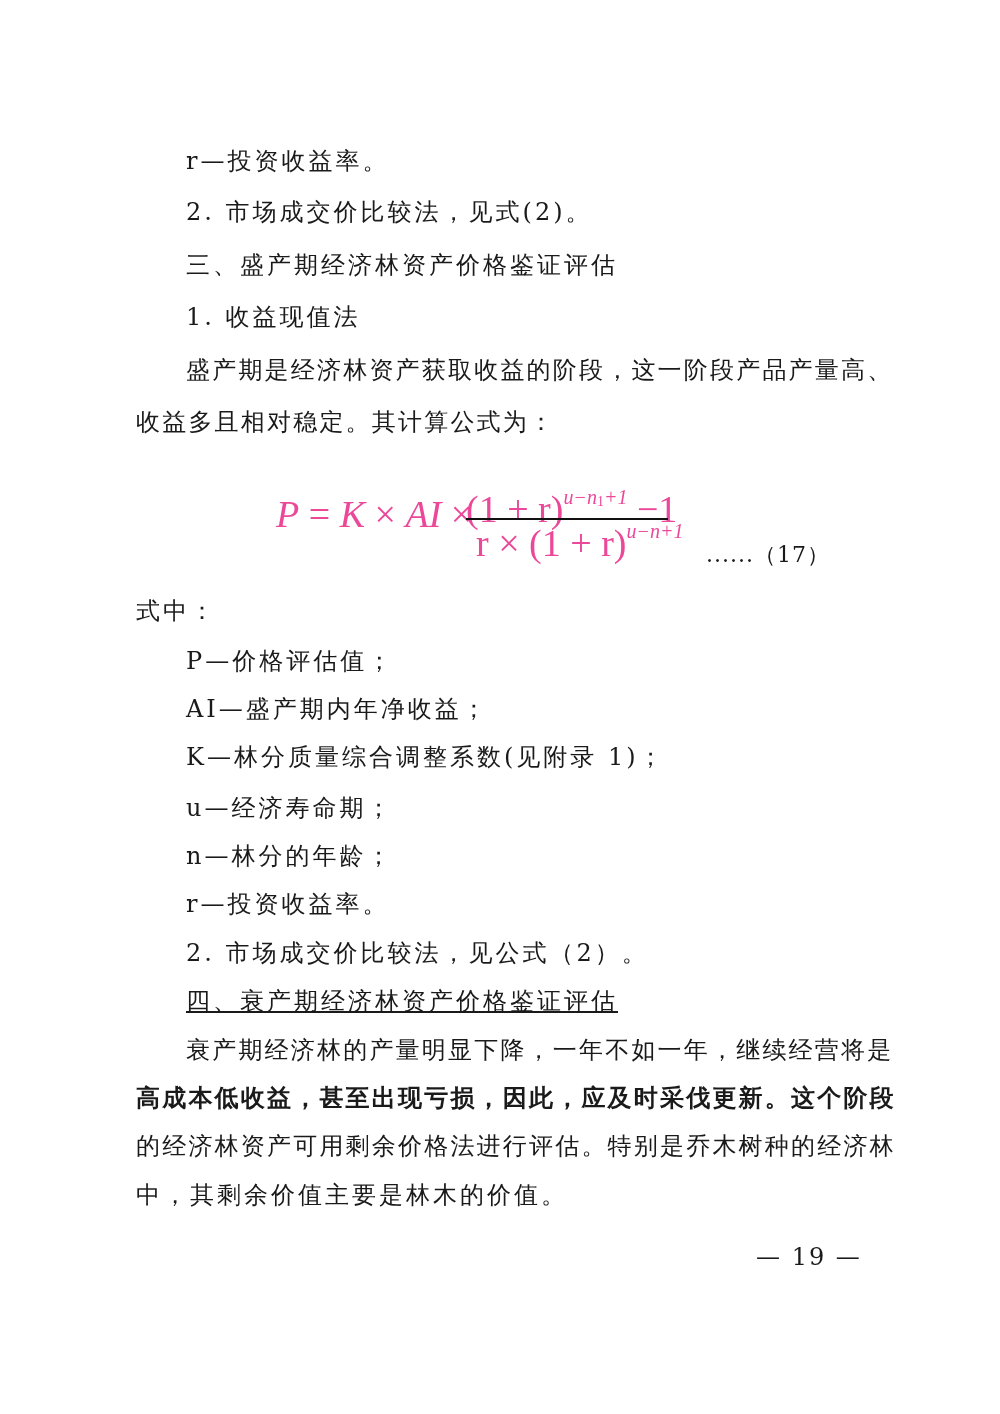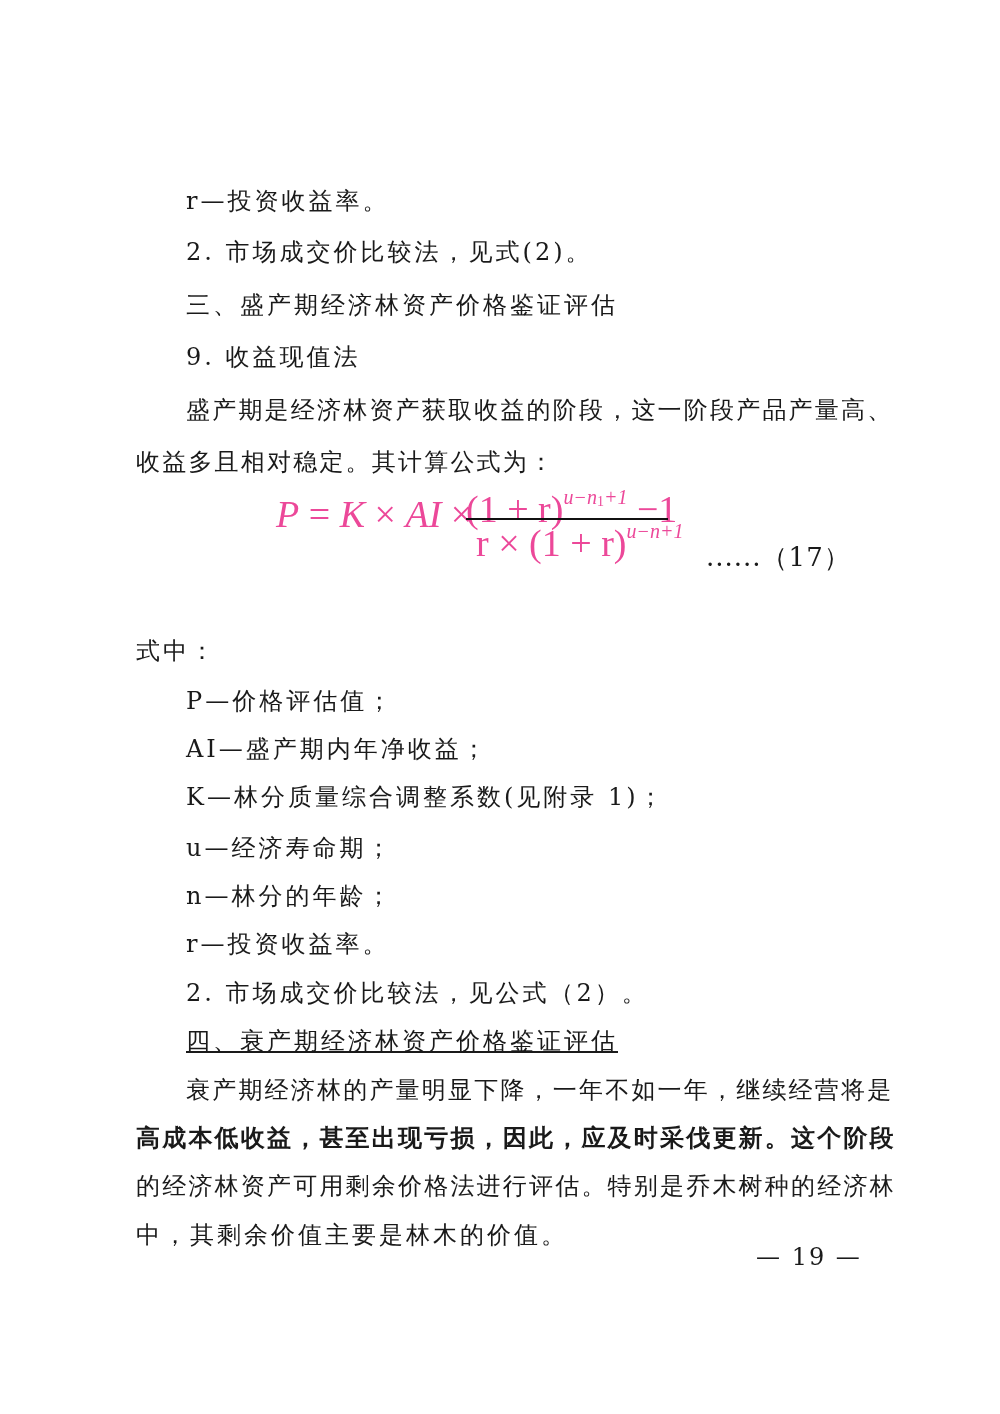--- a/index.html
+++ b/index.html
@@ -1,40 +1,40 @@
 <!DOCTYPE html>
 <html><head>
   <meta charset="utf-8">
   <style>
     html, body { margin: 0; padding: 0; background: #ffffff; }
     body { width: 1000px; height: 1414px; position: relative; overflow: hidden;
            font-family: "DejaVu Serif", "Liberation Serif", serif; color: #1a1a1a; }
-    .line { position: absolute; font-size: 24px; line-height: 30px; white-space: nowrap; letter-spacing: 3px; margin-top: 40px; }
+    .line { position: absolute; font-size: 24px; line-height: 30px; white-space: nowrap; letter-spacing: 3px; }
     .just { letter-spacing: 2.2px; text-align: right; }
     .formula { position: absolute; left: 276px; top: 464px; height: 110px; width: 560px;
                font-family: "Liberation Serif", "DejaVu Serif", serif; font-size: 38px; color: #ec4899; }
     .f-lhs { position: absolute; left: 0; top: 28px; white-space: nowrap; }
     .f-lhs i { font-style: italic; }
     .frac { position: absolute; left: 190px; top: 0; width: 206px; }
     .num { position: absolute; left: 0; top: 0; white-space: nowrap; margin-top: 22px; }
     .den { position: absolute; left: 10px; top: 56px; white-space: nowrap; }
     .bar { position: absolute; left: 0; top: 54px; width: 202px; height: 2px; background: #111; }
     sup { font-size: 20px; font-style: italic; vertical-align: 18px; }
     sup sub { font-size: 14px; vertical-align: -2px; font-style: normal; }
-    .eqno { position: absolute; left: 706px; top: 540px; font-size: 26px; letter-spacing: 1px; white-space: nowrap; }
+    .eqno { position: absolute; left: 706px; top: 540px; font-size: 22px; letter-spacing: 1px; white-space: nowrap; }
     .pagenum { position: absolute; left: 756px; top: 1243px; font-size: 24px; letter-spacing: 2px; white-space: nowrap; }
   </style>
 </head>
 <body>
 
 <div>
   <div class="line" style="left:186px;top:146px;">r—投资收益率。</div>
   <div class="line" style="left:186px;top:197px;">2. 市场成交价比较法，见式(2)。</div>
   <div class="line" style="left:186px;top:250px;">三、盛产期经济林资产价格鉴证评估</div>
-  <div class="line" style="left:186px;top:302px;">9. 收益现值法</div>
+  <div class="line" style="left:186px;top:302px;">1. 收益现值法</div>
   <div class="line just" style="left:186px;top:355px;">盛产期是经济林资产获取收益的阶段，这一阶段产品产量高、</div>
   <div class="line just" style="left:136px;top:407px;">收益多且相对稳定。其计算公式为：</div>
 
   <div class="formula">
     <div class="f-lhs"><i>P</i><span> = </span><i>K</i><span> × </span><i>AI</i><span> ×</span></div>
     <div class="frac">
       <div class="num"><span>(1 + r)</span><sup><span>u−n</span><sub>1</sub><span>+1</span></sup><span> −1</span></div>
       <div class="bar"></div>
       <div class="den"><span>r × (1 + r)</span><sup>u−n+1</sup></div>
     </div>

